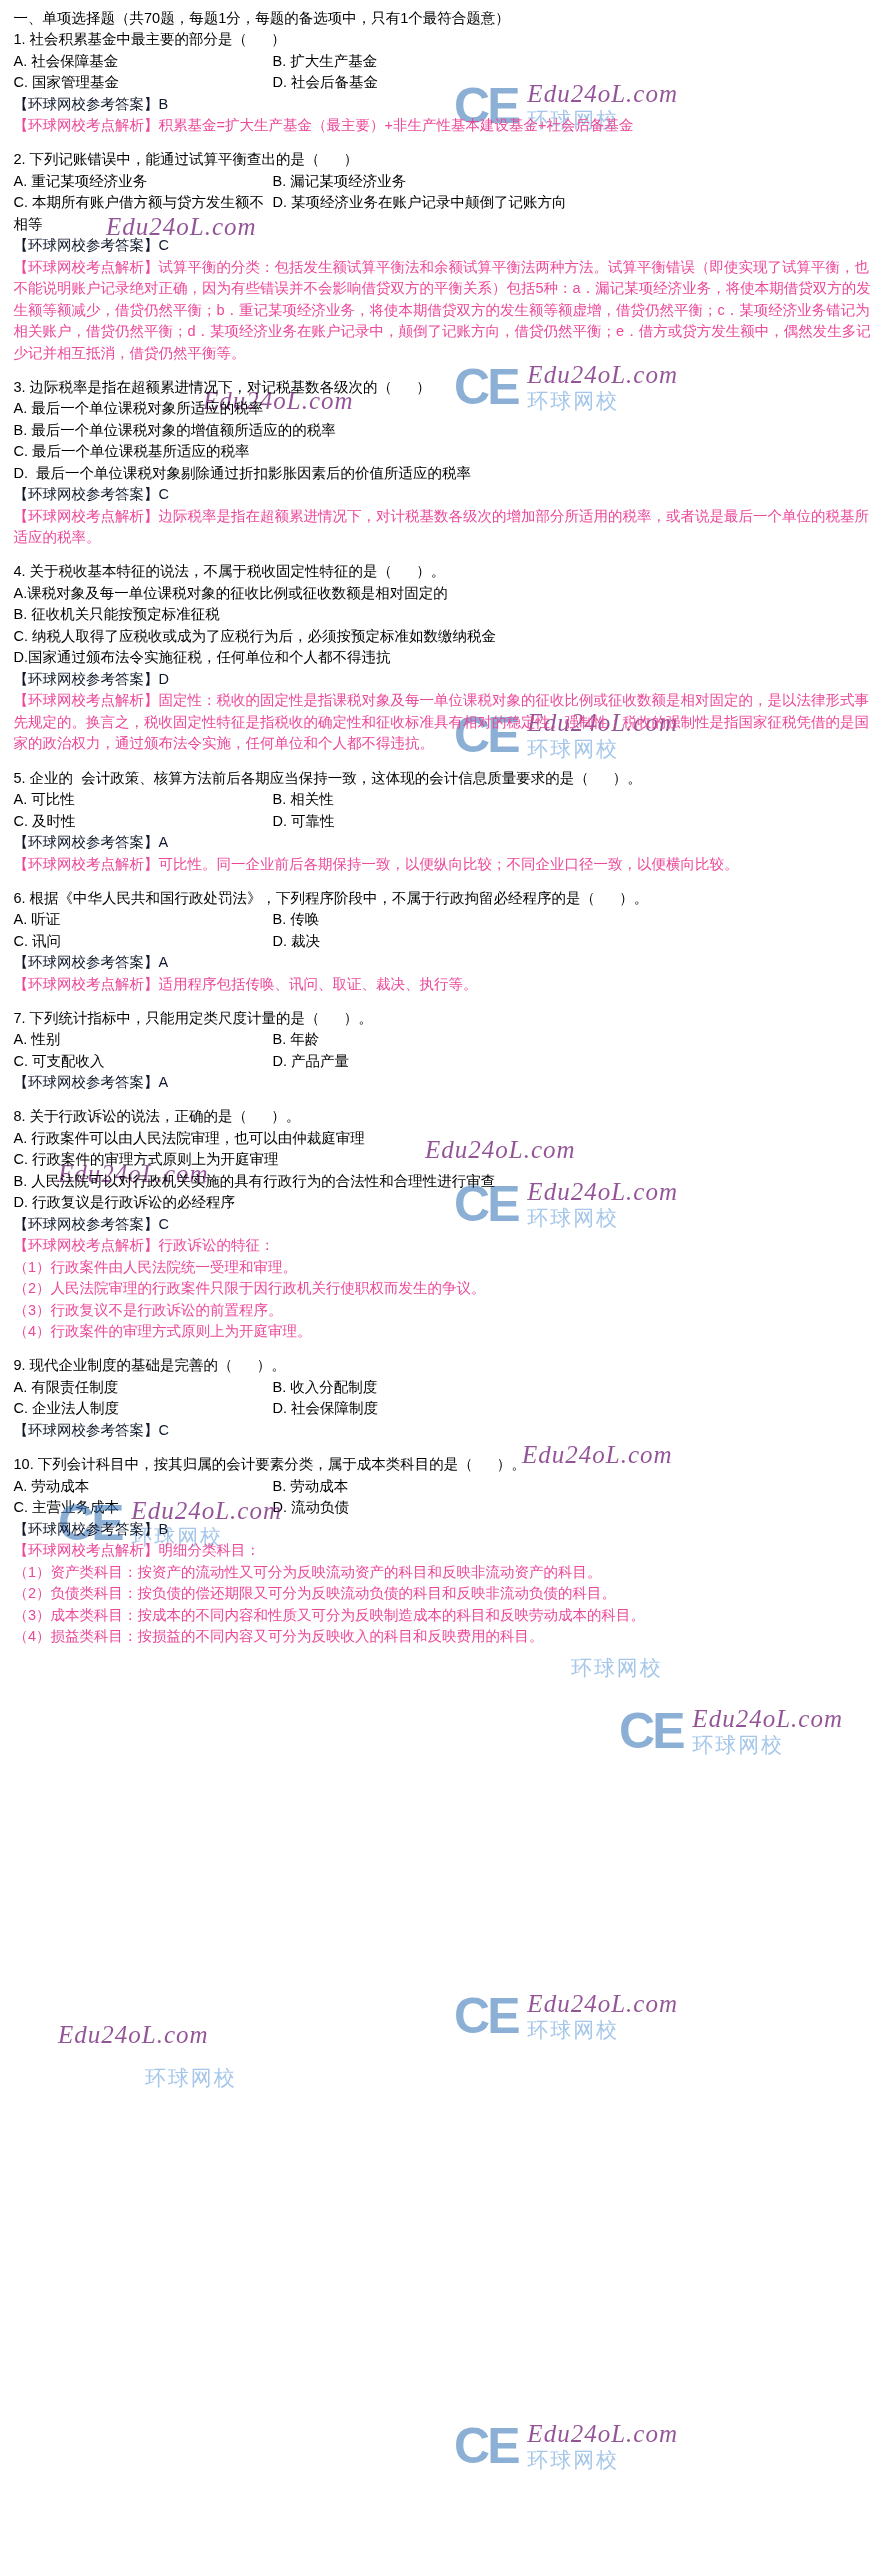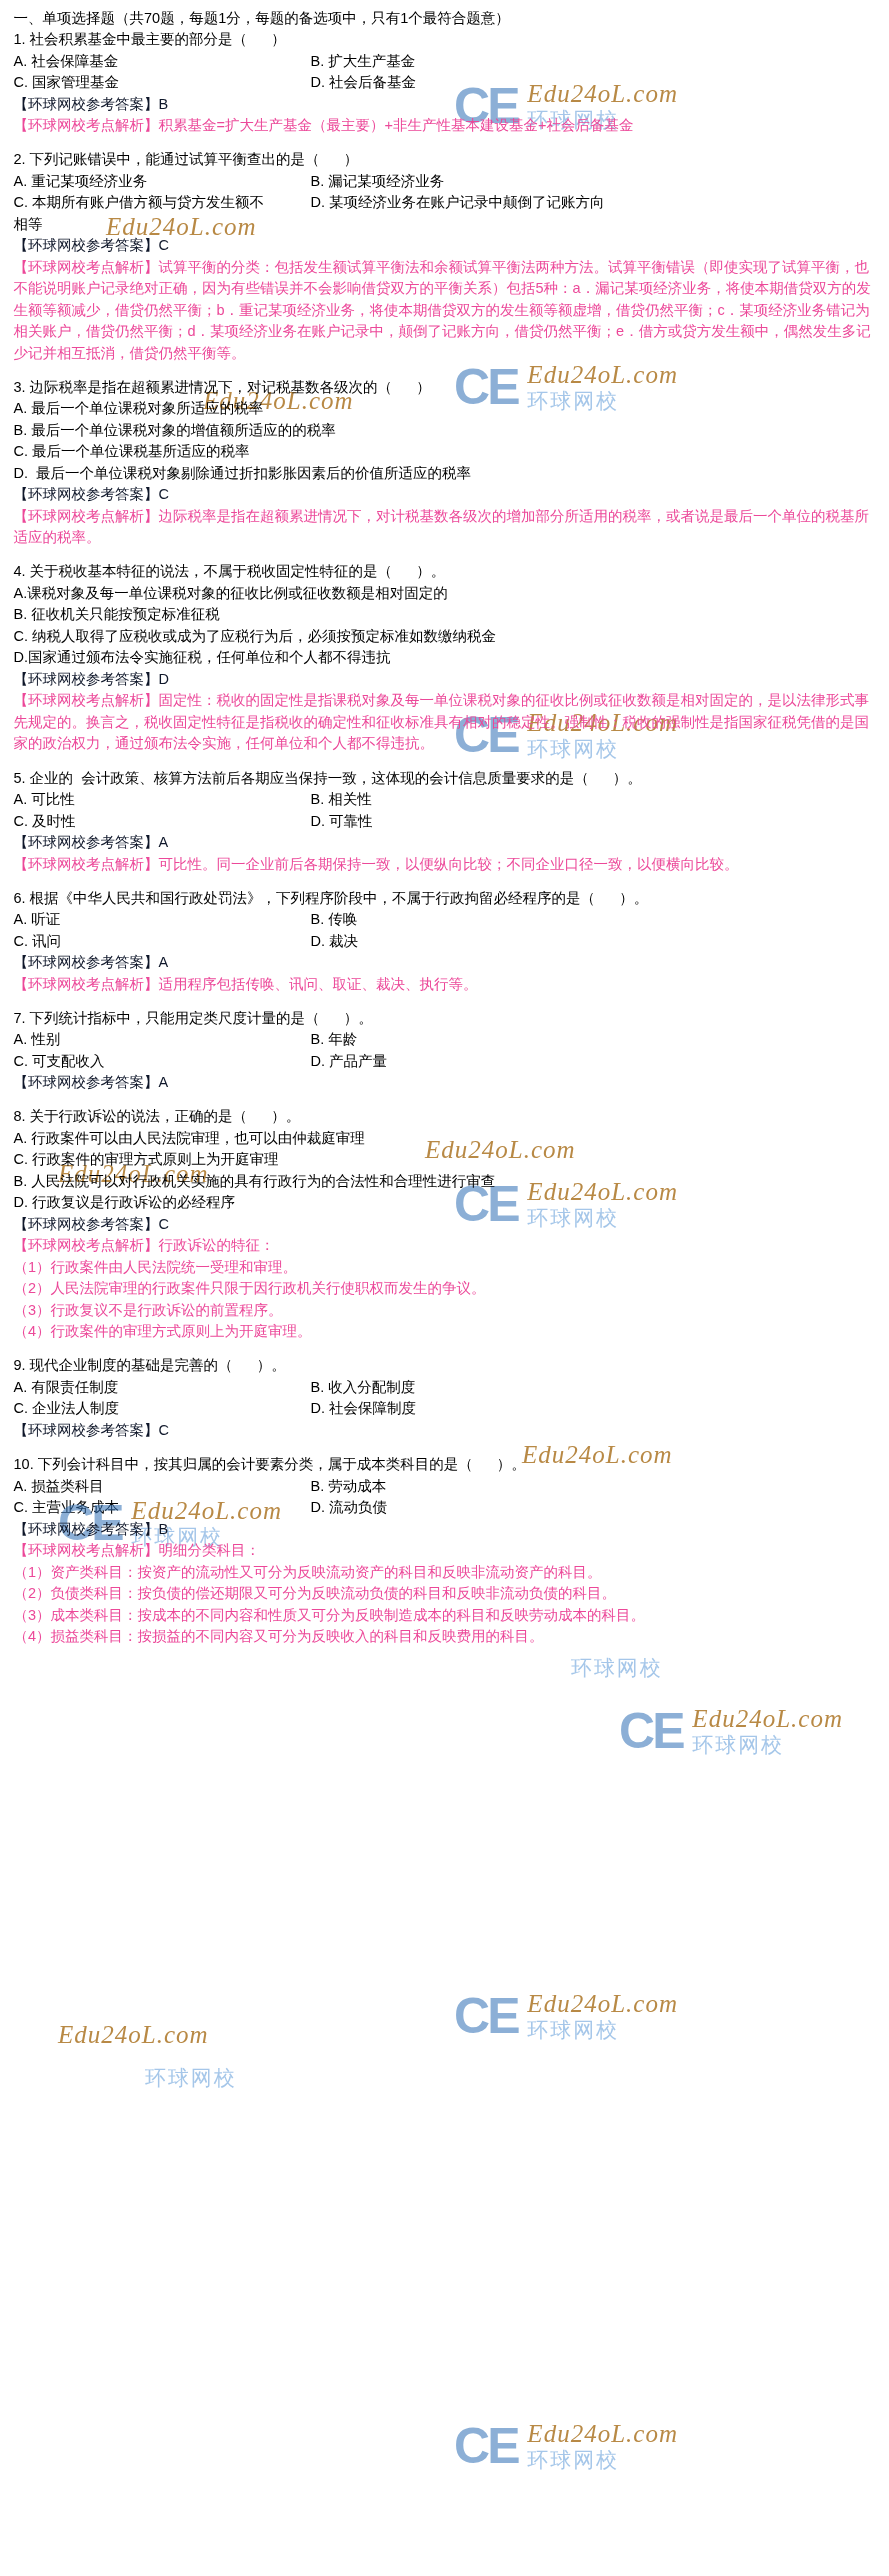--- a/index.html
+++ b/index.html
@@ -31,21 +31,20 @@
   .section-title {
     font-weight: normal;
     line-height: 21.5px;
   }
   .q-stem {
     line-height: 21.5px;
   }
   .opt-row {
     display: flex;
     line-height: 21.5px;
-    gap: 38px;
   }
   .opt-a { width: 259px; flex: 0 0 259px; }
   .opt-b { flex: 1 1 auto; }
   .ans {
     color: #0f172a;
     line-height: 21.5px;
   }
   .exp {
     color: #ec4899;
     line-height: 21.5px;
@@ -57,21 +56,21 @@
 
   
   .wm {
     position: absolute;
     z-index: 1;
     pointer-events: none;
     user-select: none;
   }
   .wm-text {
     font-family: "Liberation Serif", "DejaVu Serif", serif;
-    color: #a16207;
+    color: #701a75;
     opacity: .75;
     font-style: italic;
     font-size: 25px;
     letter-spacing: 1px;
   }
   .wm-cn {
     font-family: "Liberation Sans", sans-serif;
     color: #8fb9e4;
     opacity: .8;
     font-size: 21px;
@@ -289,21 +288,21 @@
         <div class="opt-row">
           <div class="opt-a">C. 企业法人制度</div>
           <div class="opt-b">D. 社会保障制度</div>
         </div>
         <div class="line ans">【环球网校参考答案】C</div>
         <div class="spacer"></div>
       </div>
       <div>
         <div class="line q-stem">10. 下列会计科目中，按其归属的会计要素分类，属于成本类科目的是（      ）。</div>
         <div class="opt-row">
-          <div class="opt-a">A. 损益类科目</div>
+          <div class="opt-a">A. 劳动成本</div>
           <div class="opt-b">B. 劳动成本</div>
         </div>
         <div class="opt-row">
           <div class="opt-a">C. 主营业务成本</div>
           <div class="opt-b">D. 流动负债</div>
         </div>
         <div class="line ans">【环球网校参考答案】B</div>
         <div class="line exp">【环球网校考点解析】明细分类科目：
 （1）资产类科目：按资产的流动性又可分为反映流动资产的科目和反映非流动资产的科目。
 （2）负债类科目：按负债的偿还期限又可分为反映流动负债的科目和反映非流动负债的科目。

